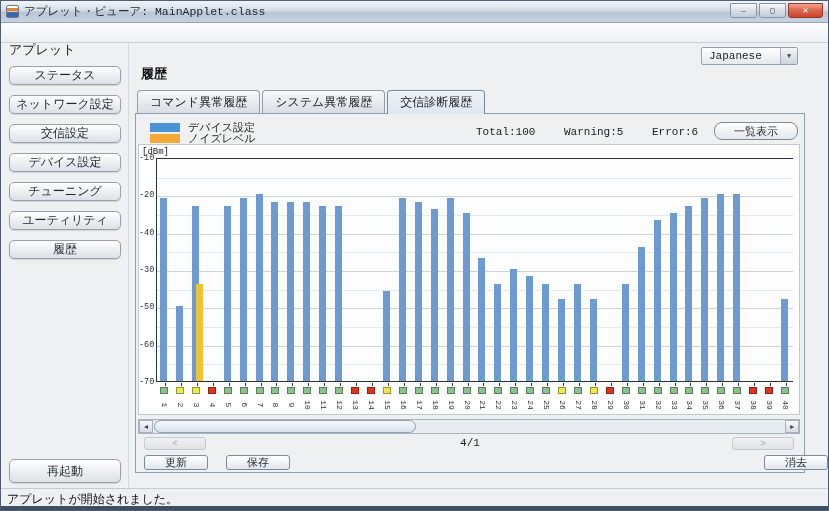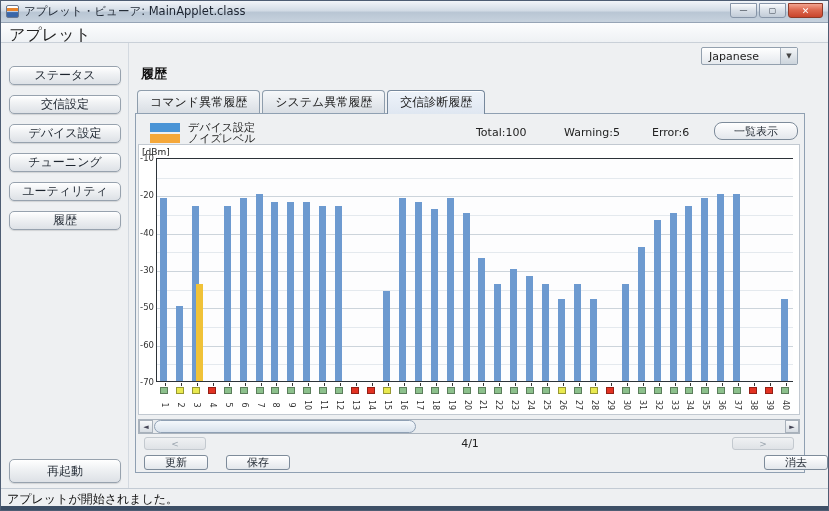--- a/index.html
+++ b/index.html
@@ -1,39 +1,39 @@
 <!DOCTYPE html>
 <html><head>
 <meta charset="utf-8">
 <style>
   * { margin:0; padding:0; box-sizing:border-box; }
   html,body { background:#ffffff; }
   body { font-family:"DejaVu Sans","Liberation Sans",sans-serif; }
 
   #win { position:relative; width:829px; height:511px; border:1px solid #4e5d73;
-         background:#eef0f2; overflow:hidden; }
+         background:#eef0f2; overflow:hidden;font-family:Liberation Mono, monospace; }
 
   
   .titlebar { position:absolute; left:0; top:0; width:100%; height:22px;
     background:linear-gradient(#f2f5f9,#d3dce6 45%,#b9c6d4 55%,#c7d2de);
     border-bottom:1px solid #96a4b6; display:flex; align-items:center; padding-left:5px; }
   .java-icon { width:13px; height:13px; margin-right:5px; border:1px solid #6a7890;
     background:linear-gradient(#ffffff 20%, #e8832a 20%, #e8832a 45%, #ffffff 45%, #3a66a8 60%, #3a66a8 100%); border-radius:2px; }
   .title-text { font-size:11.5px; color:#1c2430; }
   .win-controls { position:absolute; right:5px; top:2px; display:flex; gap:2px; }
   .wc { width:27px; height:15px; border:1px solid #8795a8; border-radius:0 0 3px 3px;
     background:linear-gradient(#fbfcfd,#d8dfe7 50%,#c2ccd8); font-size:8px; color:#39424e;
     display:flex; align-items:center; justify-content:center; }
   .wc.close { width:35px; background:linear-gradient(#f2a38f,#dd6950 45%,#c9452c);
     color:#fff; border-color:#8e3a28; font-size:9px; }
 
   
   .menubar { position:absolute; left:0; top:22px; width:100%; height:20px;
     background:linear-gradient(#fcfdfe,#eef1f4); border-bottom:1px solid #c9d0d8; }
-  .menu-item { display:inline-block; padding:2px 8px; font-size:16px; color:#222; }
+  .menu-item { display:inline-block; padding:18px 8px; font-size:13px; color:#222; }
 
   
   .lang-select { position:absolute; left:700px; top:46px; width:97px; height:18px;
     border:1px solid #93a0ae; border-radius:2px; background:linear-gradient(#ffffff,#e4e8ed);
     display:flex; align-items:center; }
   .lang-value { flex:1; font-size:11px; padding-left:7px; color:#222; }
   .lang-arrow { width:17px; height:100%; border-left:1px solid #a7b1bd;
     background:linear-gradient(#f4f6f8,#ccd4dc); font-size:7px; color:#444;
     display:flex; align-items:center; justify-content:center; }
 
@@ -126,20 +126,21 @@
     <span class="menu-item">アプレット</span>
   </div>
 
   <div class="lang-select">
     <span class="lang-value">Japanese</span>
     <span class="lang-arrow">▼</span>
   </div>
 
   <div id="sidebar">
       <div class="side-btn">ステータス</div>
+      <div class="side-btn">ネットワーク設定</div>
       <div class="side-btn">交信設定</div>
       <div class="side-btn">デバイス設定</div>
       <div class="side-btn">チューニング</div>
       <div class="side-btn">ユーティリティ</div>
       <div class="side-btn">履歴</div>
     </div>
   <div class="restart-btn">再起動</div>
   <div class="v-divider"></div>
 
   <div class="page-title">履歴</div>

